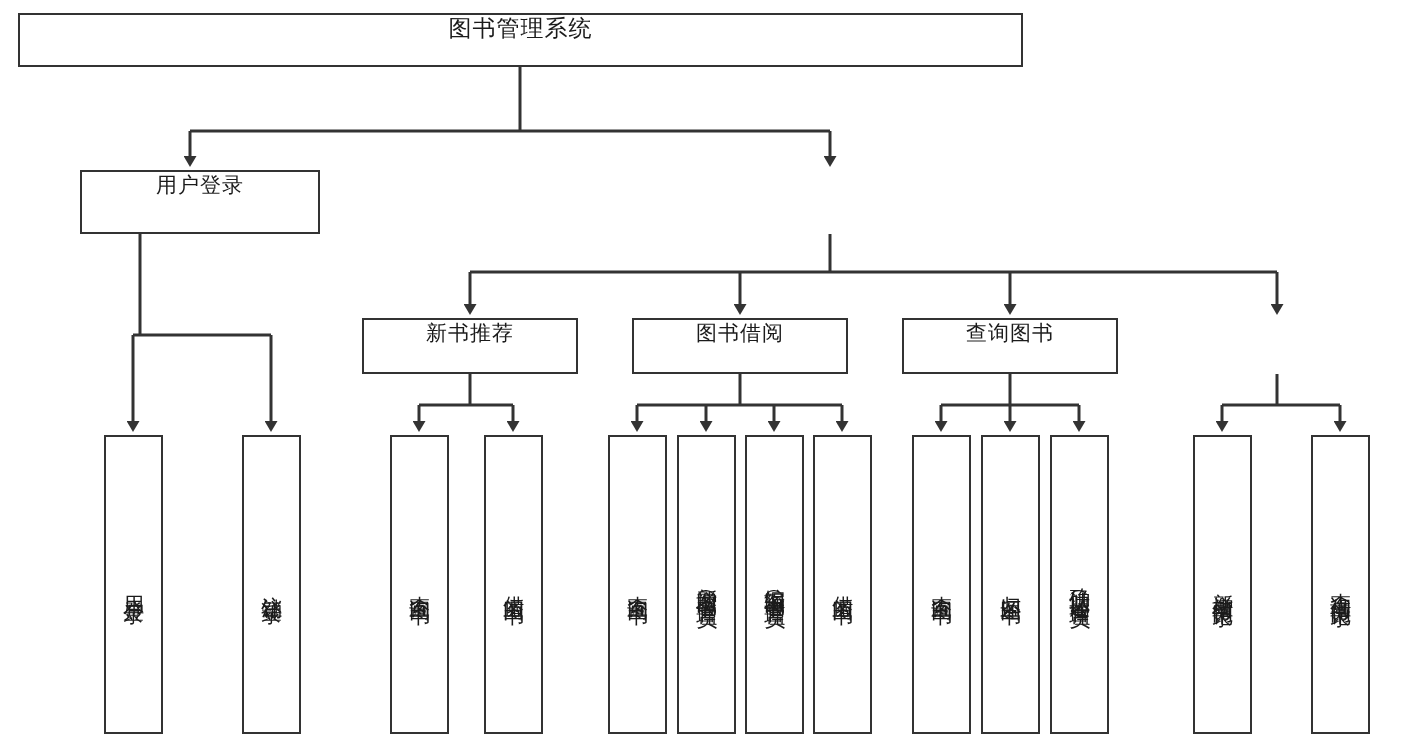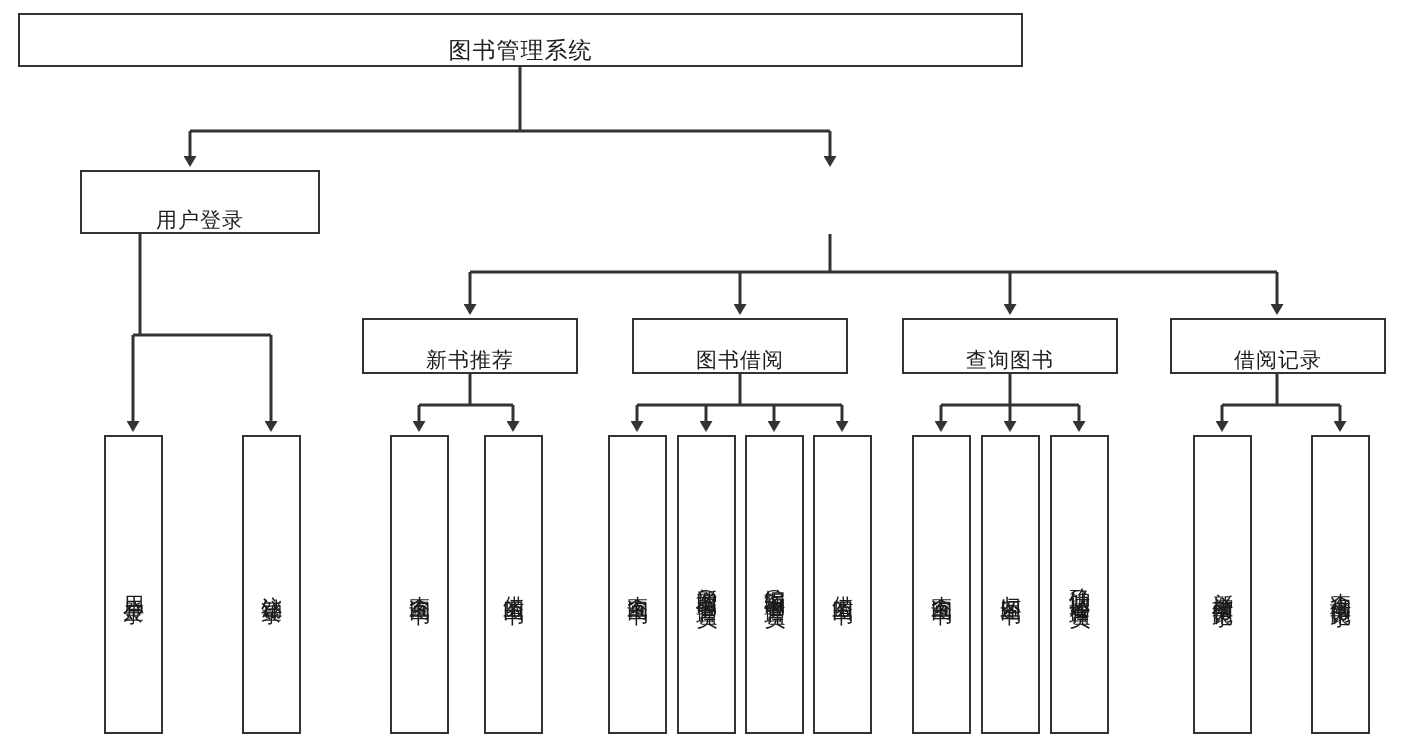--- a/index.html
+++ b/index.html
@@ -24,21 +24,21 @@
     width: 1405px;
     height: 747px;
     pointer-events: none;
   }
   .node {
     position: absolute;
     box-sizing: border-box;
     border: 2px solid #333333;
     background: #ffffff;
     display: flex;
-    align-items: flex-end;
+    align-items: flex-start;
     justify-content: center;
     color: #1b1b1b;
   }
   .node.horiz {
     font-size: 21px;
     letter-spacing: 1px;
     line-height: 1.2;
   }
   .node.vert {
     writing-mode: vertical-rl;
@@ -134,23 +134,20 @@
 
   <div class="node horiz" style="left:362px; top:318px; width:216px; height:56px;">
     <span class="label">新书推荐</span>
   </div>
   <div class="node horiz" style="left:632px; top:318px; width:216px; height:56px;">
     <span class="label">图书借阅</span>
   </div>
   <div class="node horiz" style="left:902px; top:318px; width:216px; height:56px;">
     <span class="label">查询图书</span>
   </div>
-  <div class="node horiz" style="left:1170px; top:318px; width:216px; height:56px;">
-    <span class="label">借阅记录</span>
-  </div>
 
   <div class="node vert" style="left:104px; top:435px; width:59px; height:299px;">
     <span class="label">用户登录</span>
   </div>
   <div class="node vert" style="left:242px; top:435px; width:59px; height:299px;">
     <span class="label">注销登录</span>
   </div>
 
   <div class="node vert" style="left:390px; top:435px; width:59px; height:299px;">
     <span class="label">查询图书</span>

